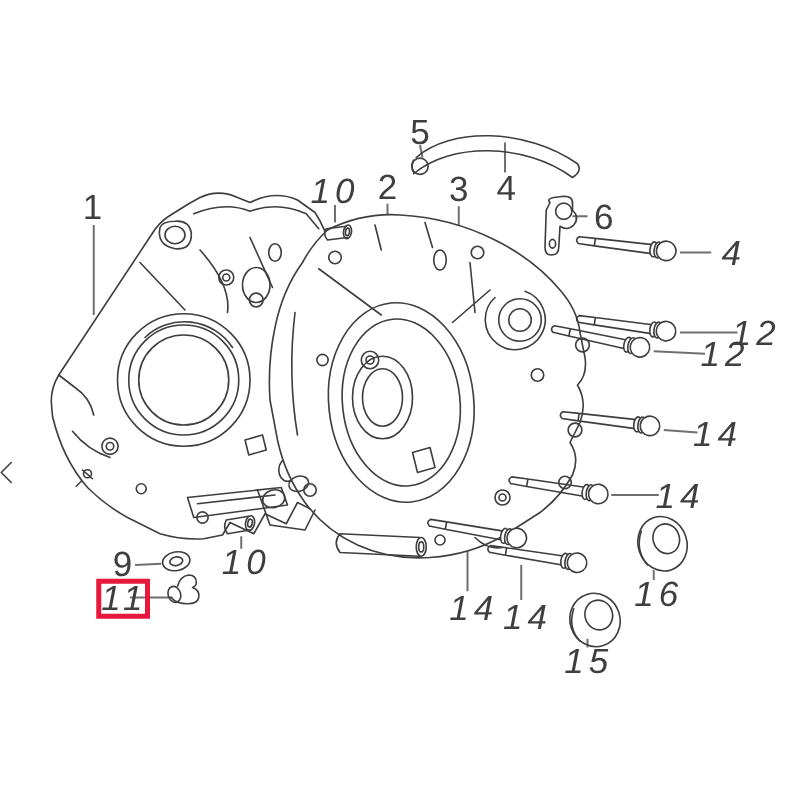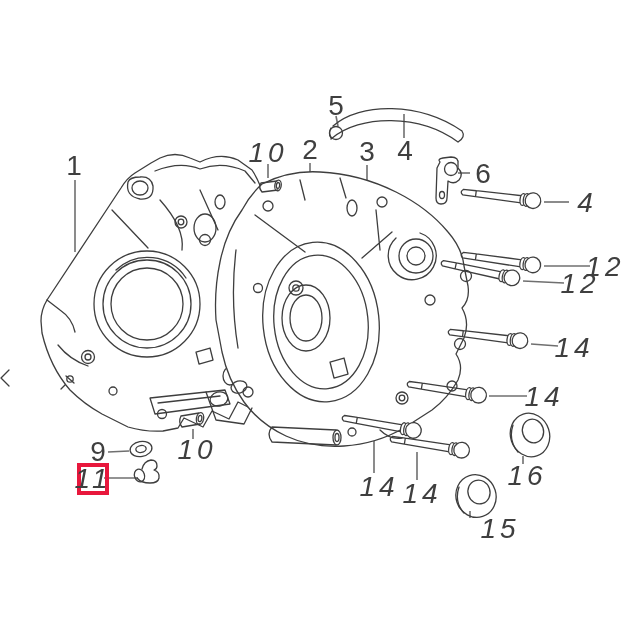--- a/index.html
+++ b/index.html
@@ -3,23 +3,23 @@
 <meta charset="utf-8">
 <style>
   html,body{margin:0;padding:0;background:#fff;}
   .stage{position:relative;width:640px;height:640px;background:var(--background,#fff);overflow:hidden;
          font-family:"Liberation Sans",sans-serif;}
   .stage svg{position:absolute;left:0;top:0;}
   .part-label{position:absolute;transform:translate(-50%,-50%);font-size:28px;font-weight:400;
               line-height:1;color:var(--label_color,#3f3f3f);cursor:pointer;user-select:none;
               white-space:nowrap;}
   .part-label.wide{letter-spacing:4px;font-style:italic;}
-  .highlight-box{position:absolute;left:77px;top:463px;width:32px;height:32px;box-sizing:border-box;
+  .highlight-box{position:absolute;left:77px;top:463px;width:43px;height:32px;box-sizing:border-box;
                  border:4px solid var(--highlight_color,#e8173c);display:flex;align-items:center;
-                 justify-content:center;cursor:pointer;}
+                 justify-content:flex-start;cursor:pointer;}
   .highlight-box .part-label{position:static;transform:none;}
 </style>
 </head>
 <body>
 
 <div class="stage">
 
   <svg width="640" height="640" viewBox="0 0 640 640">
     <defs>
       <g id="bolt">
@@ -204,20 +204,20 @@
   <div class="part-label" style="left:98px;  top:452px;">9</div>
   <div class="part-label wide" style="left:268px; top:153px;">10</div>
   <div class="part-label wide" style="left:197px; top:450px;">10</div>
   <div class="part-label wide" style="left:605px; top:267px;">12</div>
   <div class="part-label wide" style="left:580px; top:284px;">12</div>
   <div class="part-label wide" style="left:587px; top:203px;">4</div>
   <div class="part-label wide" style="left:574px; top:348px;">14</div>
   <div class="part-label wide" style="left:544px; top:397px;">14</div>
   <div class="part-label wide" style="left:379px; top:487px;">14</div>
   <div class="part-label wide" style="left:422px; top:494px;">14</div>
-  <div class="part-label wide" style="left:471px; top:529px;margin-left:29px;">15</div>
+  <div class="part-label wide" style="left:471px; top:529px;">15</div>
   <div class="part-label wide" style="left:527px; top:476px;">16</div>
 
   <div class="highlight-box">
     <span class="part-label wide">11</span>
   </div>
 
 </div>
 
 </body></html>

